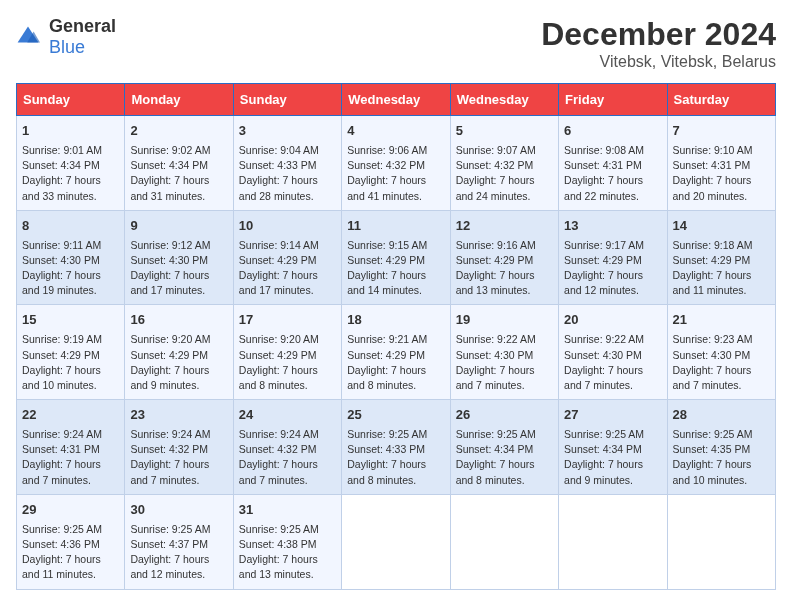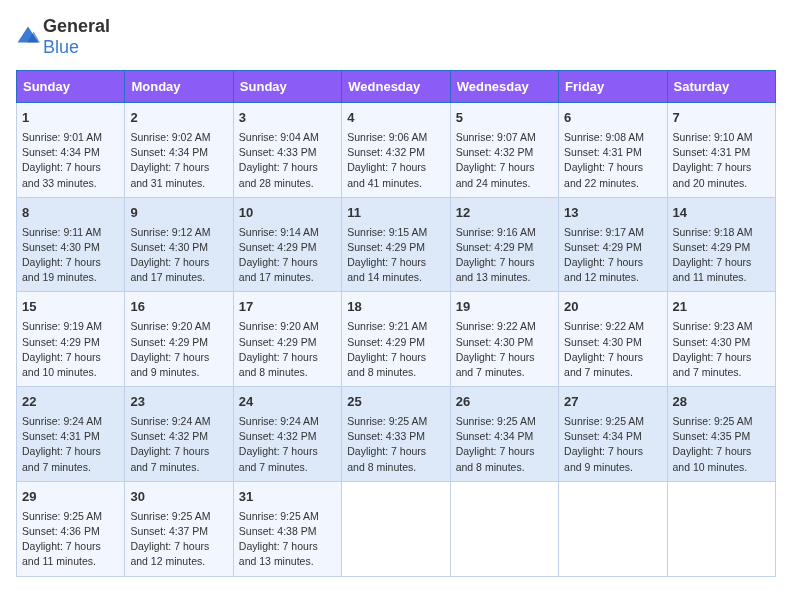--- a/index.html
+++ b/index.html
@@ -12,21 +12,21 @@
     }
     .header {
       display: flex;
       justify-content: space-between;
       align-items: flex-start;
       margin-bottom: 12px;
     }
     .logo {
       display: flex;
       align-items: center;
-      gap: 3px;
+      gap: 9px;
     }
     .logo-icon {
       width: 24px;
       height: 24px;
     }
     .title-block {
       text-align: right;
     }
     .month-title {
       font-size: 32px;
@@ -36,21 +36,21 @@
     .location-title {
       font-size: 16px;
       color: #555;
     }
     table {
       width: 100%;
       border-collapse: collapse;
       table-layout: fixed;
     }
     thead tr {
-      background-color: #8b5cf6;
+      background-color: #ef4444;
       color: #fff;
     }
     thead th {
       padding: 8px 6px;
       font-size: 13px;
       font-weight: bold;
       text-align: left;
       border: 1px solid #2a6bc5;
     }
     tbody tr {
@@ -87,20 +87,24 @@
   <div class="logo">
     <svg class="logo-icon" viewBox="0 0 30 30">
       <polygon points="15,2 28,22 2,22" fill="#3a7bd5"></polygon>
       <polygon points="22,8 30,22 14,22" fill="#1a5bb5" opacity="0.6"></polygon>
     </svg>
     <div>
       <span style="font-size:18px;font-weight:bold;color:#333;">General</span><br>
       <span style="font-size:18px;font-weight:normal;color:#3a7bd5;">Blue</span>
     </div>
   </div>
+  <div class="title-block">
+    <div class="month-title">December 2024</div>
+    <div class="location-title">Vitebsk, Vitebsk, Belarus</div>
+  </div>
 </div>
 
 <table>
   <thead>
     <tr>
     <th>Sunday</th>
         <th>Monday</th>
         <th>Sunday</th>
         <th>Wednesday</th>
         <th>Wednesday</th>

